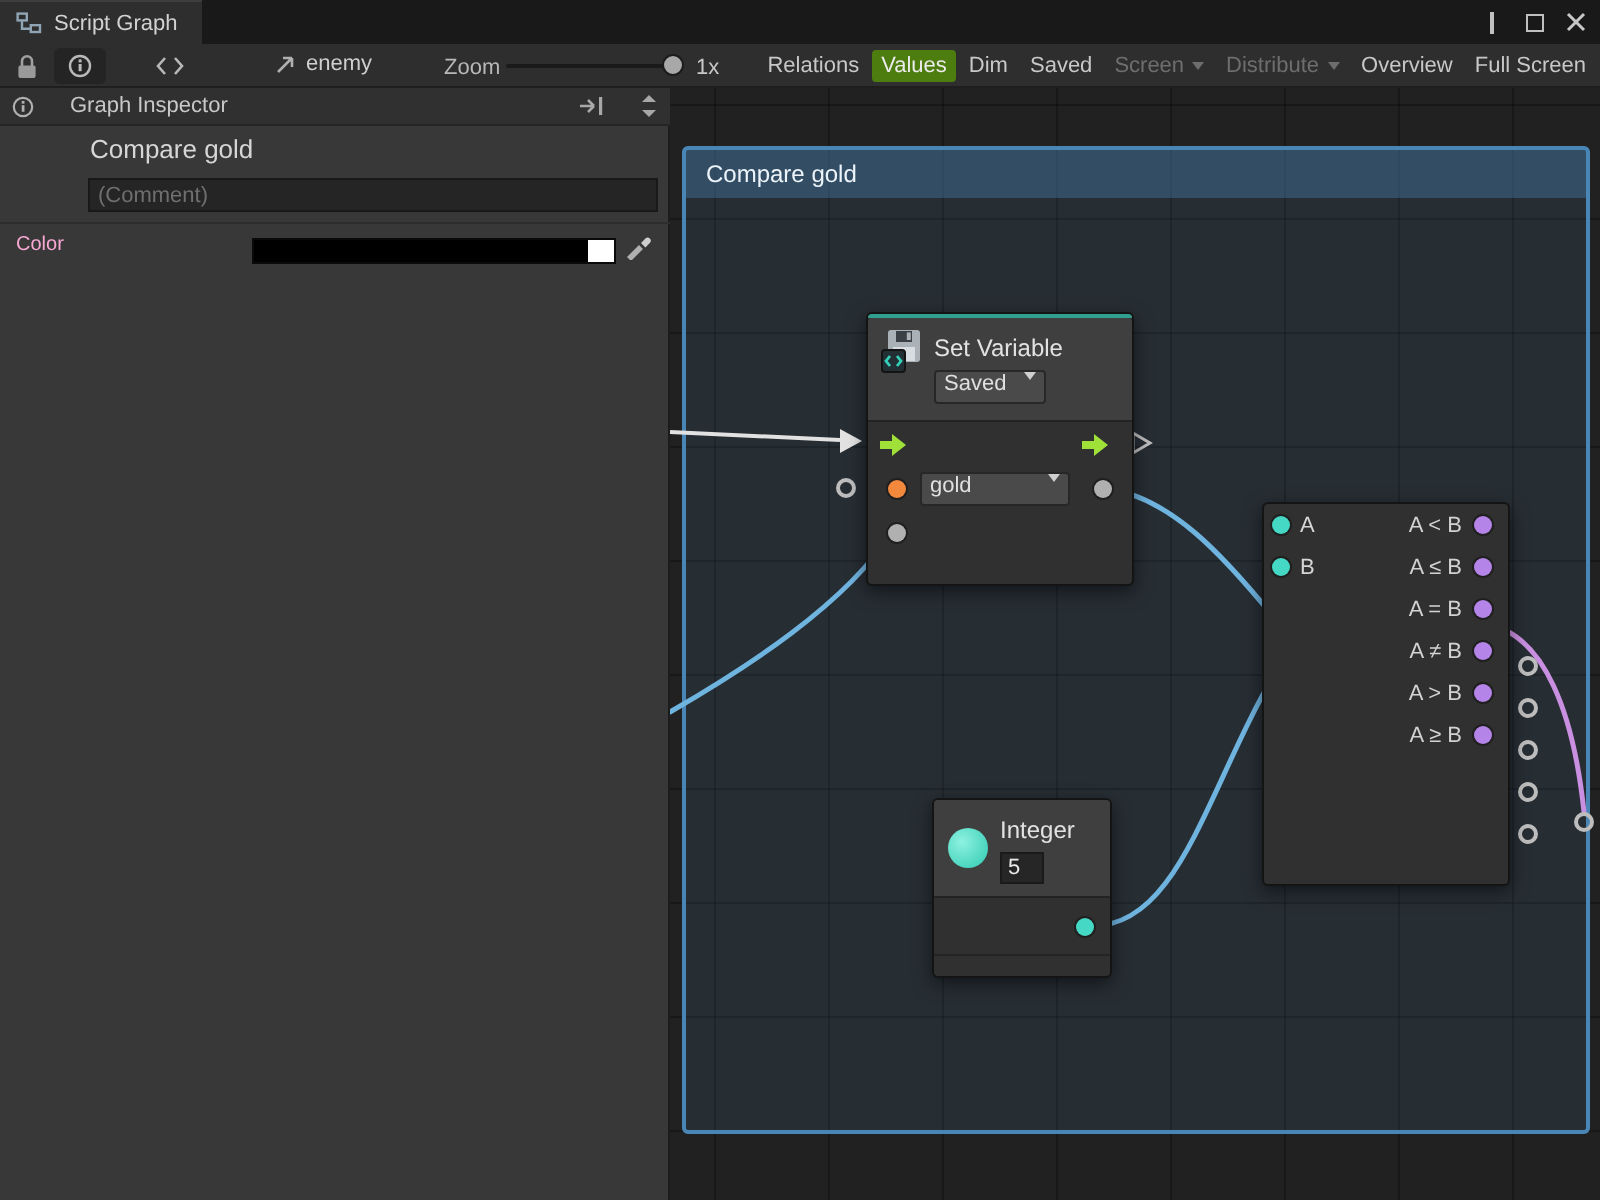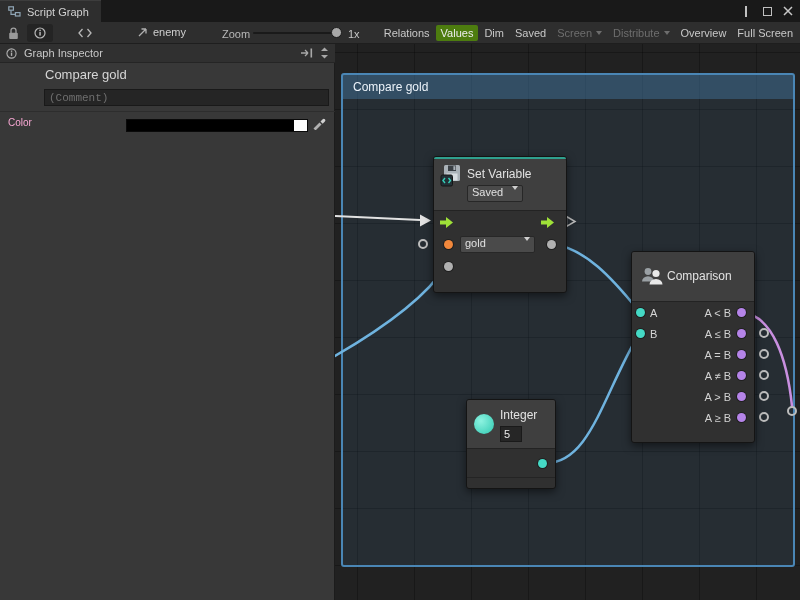--- a/index.html
+++ b/index.html
@@ -36,26 +36,26 @@
   .tb-btn.selected { background:#4d7c0f; color:#ececec; }
   .tb-btn.disabled { color:#6e6e6e; }
   .caret { display:inline-block; width:0; height:0; border-left:3.5px solid transparent;
            border-right:3.5px solid transparent; border-top:4px solid #cfcfcf; margin-left:4px; }
   .caret.dim { border-top-color:#6e6e6e; }
 
   
   .inspector { position:absolute; left:0; top:44px; width:335px; height:556px; background:#383838;
                border-right:1px solid #1c1c1c; }
   .insp-header { position:absolute; left:0; top:0; width:335px; height:19px; background:#303030;
-                 border-bottom:1px solid #252525; display:flex; align-items:center; gap:7px; padding:0 6px; }
+                 border-bottom:1px solid #252525; display:flex; align-items:center; gap:18px; padding:0 6px; }
   .sp { flex:1 1 auto; }
   .insp-title { position:absolute; left:45px; top:23px; font-size:13px; color:#d6d6d6; }
   .insp-comment { position:absolute; left:44px; top:45px; width:285px; height:17px; background:#252525;
                   border:1px solid #191919; color:#bdbdbd; font-size:11px; padding:0 4px;
-                  font-family:Liberation Mono, monospace; }
+                  font-family:Liberation Sans, sans-serif; }
   .insp-comment::placeholder { color:#6f6f6f; }
   .insp-divider { position:absolute; left:0; top:67px; width:335px; height:1px; background:#2d2d2d; }
   .color-label { position:absolute; left:8px; top:73px; font-size:10px; color:#f9a8d4; }
   .color-swatch { position:absolute; left:126px; top:75px; width:182px; height:13px; background:#000;
                   border:1px solid #0a0a0a; }
   .alpha-white { position:absolute; right:0; top:0; width:13px; height:11px; background:#ffffff; }
   .eyedropper { position:absolute; left:312px; top:71px; }
 
   
   .canvas { position:absolute; left:335px; top:44px; width:465px; height:556px; background:#212121; overflow:hidden;
@@ -316,31 +316,20 @@
         <div class="dd sv-gold-dd">
           <span>gold</span>
           <span class="caret"></span>
         </div>
         <span class="port-dot dot-gray" style="left:113px;top:29px"></span>
         <span class="port-dot dot-gray" style="left:10px;top:51px"></span>
       </div>
     </div>
 
     <div class="node node-cmp">
-      <div class="node-header cmp-header">
-        <span class="cmp-icon icon">
-          <svg width="26" height="21" viewBox="0 0 26 21">
-            <circle cx="9" cy="5.5" r="3.4" fill="#9aa0a4"></circle>
-            <path d="M3,15.5 a6,5.2 0 0 1 12,0 z" fill="#9aa0a4"></path>
-            <circle cx="17" cy="7.5" r="3.6" fill="#e8e8e8"></circle>
-            <path d="M10.5,18.5 a6.5,5.6 0 0 1 13,0 z" fill="#e8e8e8"></path>
-          </svg>
-        </span>
-        <div class="node-title cmp-title">Comparison</div>
-      </div>
       <div>
         <div class="cmp-row">
           <span class="port-dot dot-cyan"></span>
           <span class="cmp-in">A</span>
           <span class="sp"></span>
           <span class="cmp-out">A &lt; B</span>
           <span class="port-dot dot-purple"></span>
         </div>
         <div class="cmp-row">
           <span class="port-dot dot-cyan"></span>

